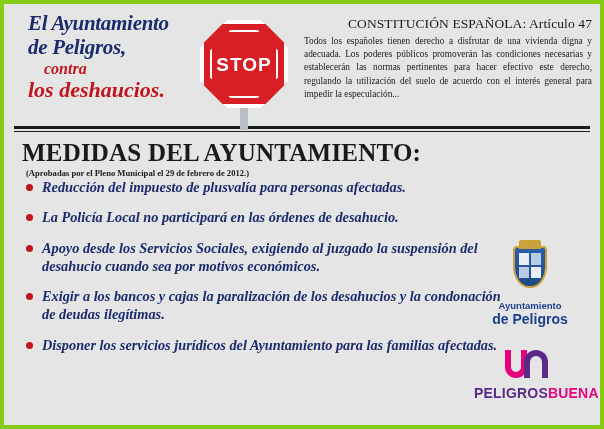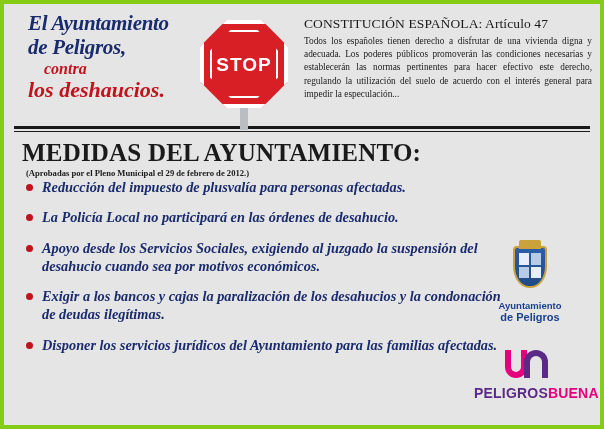--- a/index.html
+++ b/index.html
@@ -112,21 +112,21 @@
   }
 
   
   .constitution {
     position: absolute;
     left: 300px;
     top: 12px;
     width: 288px;
   }
   .constitution .c-title {
-    text-align: left;
+    text-align: right;
     font-size: 13.5px;
     color: #1a1a1a;
     letter-spacing: 0.1px;
     margin-bottom: 3px;
   }
   .constitution .c-body {
     font-size: 9.3px;
     line-height: 1.42;
     color: #1a1a1a;
     text-align: justify;
@@ -234,21 +234,21 @@
   }
   .logo-ayto .l-line1 {
     font-family: "Liberation Sans", sans-serif;
     font-size: 9.5px;
     font-weight: bold;
     color: #1a3f8f;
     margin-top: 12px;
   }
   .logo-ayto .l-line2 {
     font-family: "Liberation Sans", sans-serif;
-    font-size: 11px;
+    font-size: 14px;
     font-weight: bold;
     color: #1a3f8f;
   }
 
   .logo-buena {
     position: absolute;
     right: 18px;
     top: 344px;
     width: 108px;
     text-align: center;

